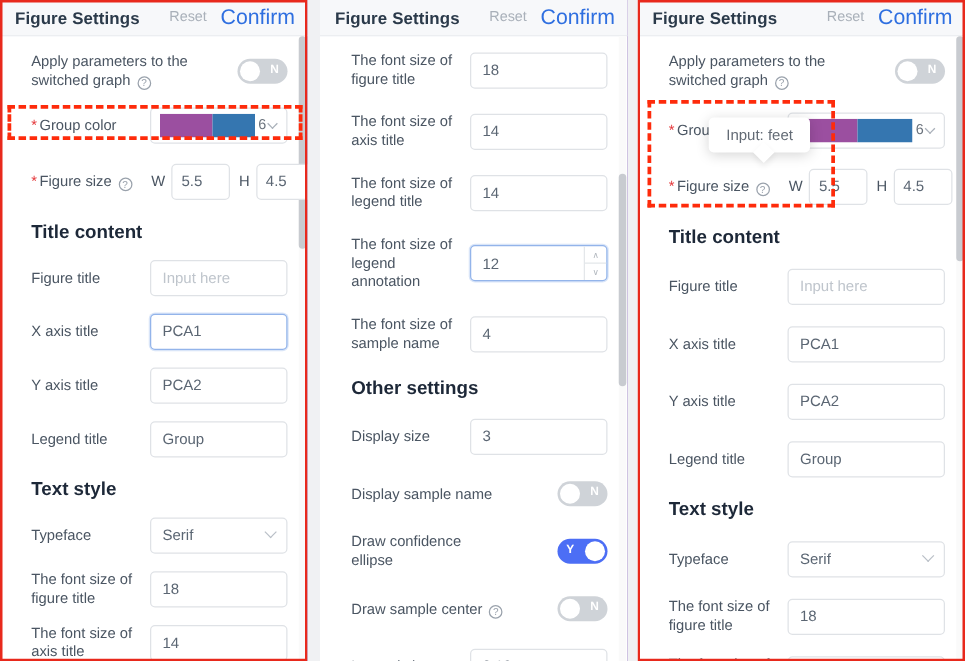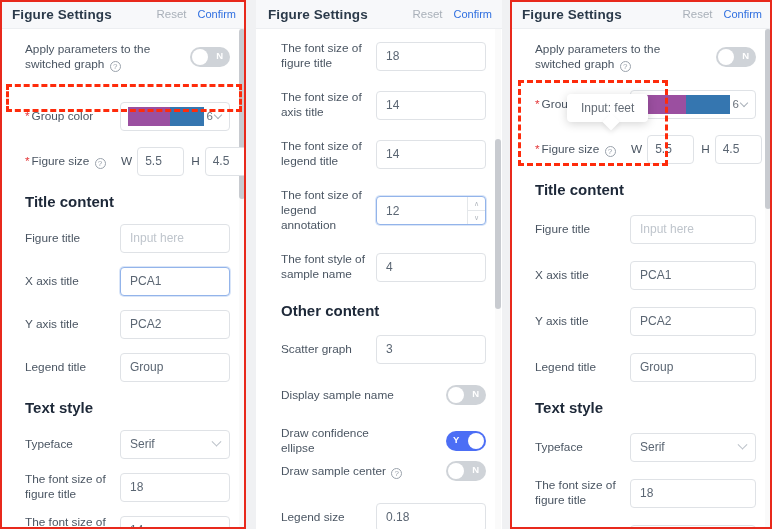--- a/index.html
+++ b/index.html
@@ -54,21 +54,21 @@
     letter-spacing: .1px;
     flex: 1;
   }
   .hdr-reset {
     font-size: 11.5px;
     color: #a9b0b9;
     margin-right: 11px;
     cursor: pointer;
   }
   .hdr-confirm {
-    font-size: 11px;
+    font-size: 17px;
     color: #2f6fe0;
     cursor: pointer;
   }
 
   
   .panel-body {
     position: relative;
     height: 500px;
     padding: 0 16px 0 25px;
     overflow: hidden;
@@ -291,21 +291,21 @@
         <div class="row-label" style="width:160px;">
           <span>Apply parameters to the switched graph</span>
           <span class="help-icon">?</span>
         </div>
         <div class="toggle">
           <div class="knob"></div>
           <span class="tl">N</span>
         </div>
       </div>
 
-      <div class="row" style="margin-top:29px;">
+      <div class="row" style="margin-top:13px;">
         <div class="row-label">
           <span class="req-star" style="color: rgb(228, 57, 60);">*</span><span>Group color</span>
         </div>
         <div class="color-field">
           <div class="swatches">
             <div class="swatch" id="sw-p1" style="width: 55%; background: rgb(155, 79, 160);"></div>
             <div class="swatch" id="sw-b1" style="width: 45%; background: rgb(53, 118, 176);"></div>
           </div>
           <span class="swatch-count">6</span>
           <span class="swatch-chevron"></span>
@@ -427,30 +427,30 @@
         <div class="field focused">
           <span>12</span>
           <span class="spinner">
             <div>∧</div>
             <div>∨</div>
           </span>
         </div>
       </div>
 
       <div class="row" style="margin-top:19px;">
-        <div class="row-label">The font style of sample name</div>
+        <div class="row-label">The font size of sample name</div>
         <div class="field">
             <span>4</span>
           </div>
       </div>
 
-      <div class="section-head" style="margin-top:20px;">Other content</div>
+      <div class="section-head" style="margin-top:20px;">Other settings</div>
 
       <div class="row" style="margin-top:15px;">
-        <div class="row-label">Scatter graph</div>
+        <div class="row-label">Display size</div>
         <div class="field">
             <span>3</span>
           </div>
       </div>
 
       <div class="row" style="margin-top:16px;">
         <div class="row-label" style="width:130px;">Display sample name</div>
         <div class="toggle">
           <div class="knob"></div>
           <span class="tl">N</span>
@@ -458,21 +458,21 @@
       </div>
 
       <div class="row" style="margin-top:16px;">
         <div class="row-label" style="width:130px;">Draw confidence ellipse</div>
         <div class="toggle on" style="background: rgb(76, 110, 245);">
           <div class="knob"></div>
           <span class="tl">Y</span>
         </div>
       </div>
 
-      <div class="row" style="margin-top:0;">
+      <div class="row" style="margin-top:16px;">
         <div class="row-label" style="width:130px;">
           <span>Draw sample center</span>
           <span class="help-icon">?</span>
         </div>
         <div class="toggle">
           <div class="knob"></div>
           <span class="tl">N</span>
         </div>
       </div>
 

